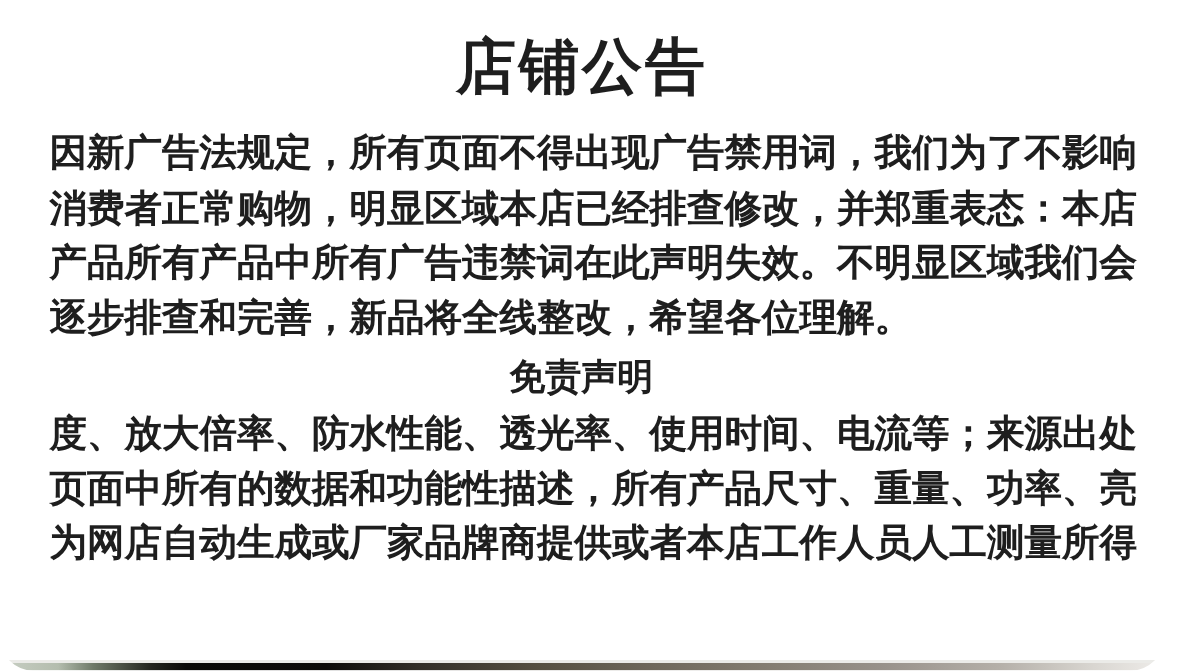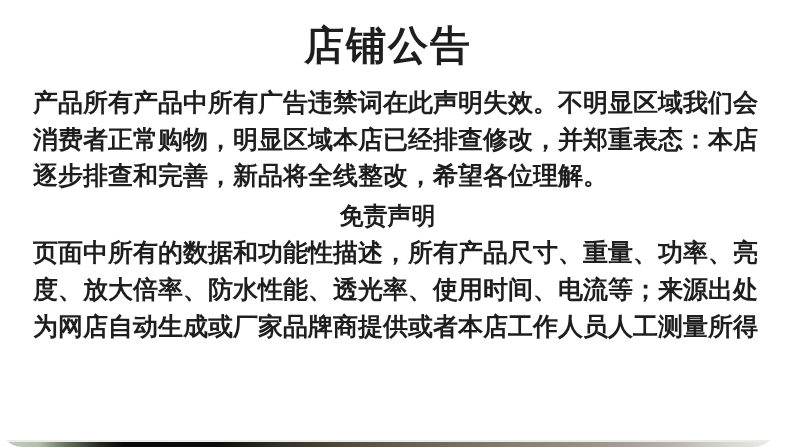--- a/index.html
+++ b/index.html
@@ -66,29 +66,30 @@
 </head>
 <body>
 
 <div class="page" style="--bg: #ffffff; --text: #1e1e1e;">
 
   <div class="title">店铺公告</div>
 
   <div class="content">
 
     <div class="para">
+      <div class="line">因新广告法规定，所有页面不得出现广告禁用词，我们为了不影响</div>
+      <div class="line">消费者正常购物，明显区域本店已经排查修改，并郑重表态：本店</div>
       <div class="line">产品所有产品中所有广告违禁词在此声明失效。不明显区域我们会</div>
-      <div class="line">消费者正常购物，明显区域本店已经排查修改，并郑重表态：本店</div>
       <div class="line last">逐步排查和完善，新品将全线整改，希望各位理解。</div>
     </div>
 
     <div class="para2">
       <div class="heading">免责声明</div>
+      <div class="line">度、放大倍率、防水性能、透光率、使用时间、电流等；来源出处</div>
       <div class="line">页面中所有的数据和功能性描述，所有产品尺寸、重量、功率、亮</div>
-      <div class="line">度、放大倍率、防水性能、透光率、使用时间、电流等；来源出处</div>
       <div class="line">为网店自动生成或厂家品牌商提供或者本店工作人员人工测量所得</div>
     </div>
 
   </div>
 
   <div class="photo-edge"></div>
 
 </div>
 
 </body></html>

